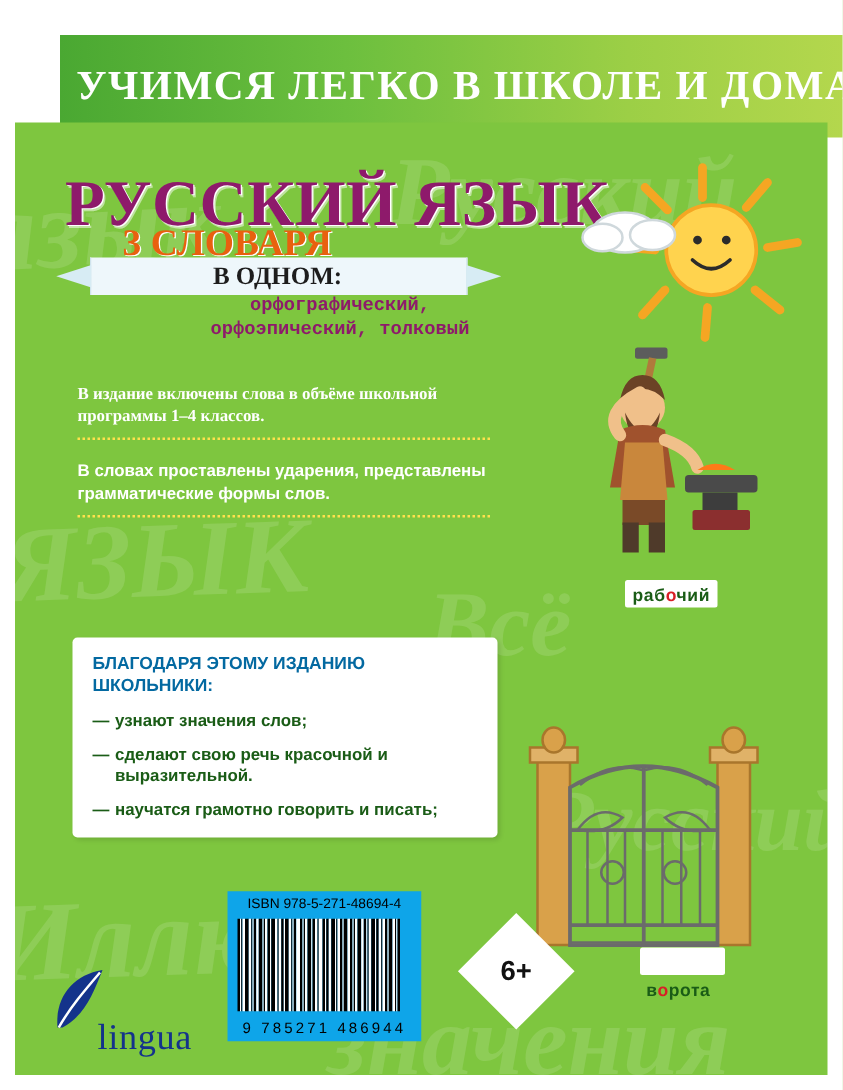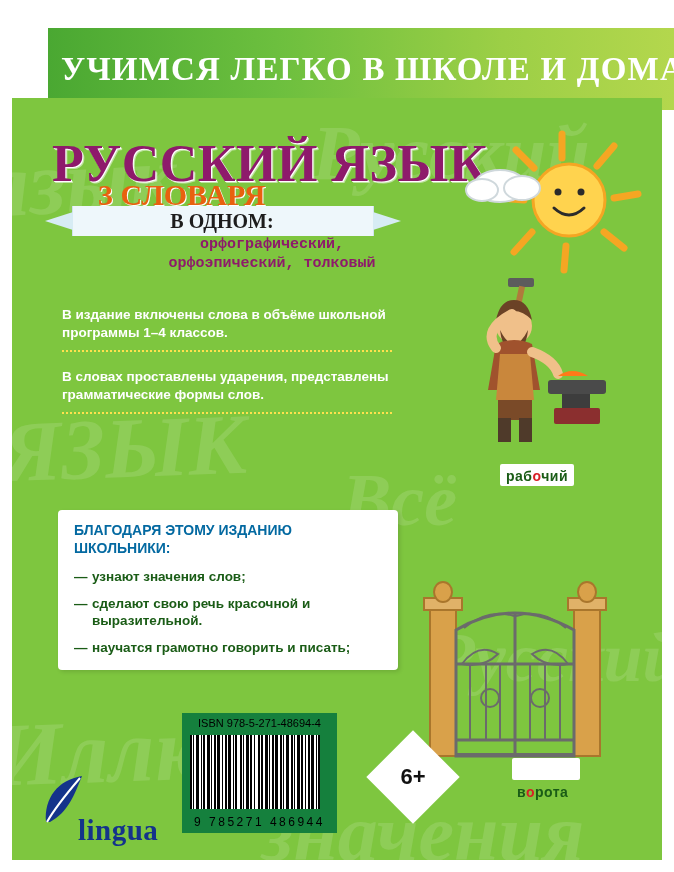--- a/index.html
+++ b/index.html
@@ -154,21 +154,21 @@
   
   .para {
     position: absolute;
     left: 50px;
     width: 330px;
     font-size: 13.5px;
     font-weight: bold;
     line-height: 1.35;
     color: #ffffff;
   }
-  .para.p1 { top: 208px; }
+  .para.p1 { top: 208px; font-family: Liberation Serif, serif; }
   .para.p2 { top: 270px; color:#ffffff; }
   .para.p3 { top: 330px; }
   .dots {
     position: absolute;
     left: 50px;
     width: 330px;
     border-top: 2px dotted #ffe14d;
     height: 0;
   }
   .dots.d1 { top: 252px; }
@@ -221,21 +221,21 @@
     color: #1a5c16;
   }
 
   
   .isbn-box {
     position: absolute;
     left: 170px;
     top: 615px;
     width: 155px;
     height: 120px;
-    background: #15803d;
+    background: #0ea5e9;
   }
   .isbn-text {
     position: absolute;
     left: 0; right: 0;
     top: 4px;
     text-align: center;
     font-size: 11px;
     color: #000000;
     font-family: "Liberation Sans", sans-serif;
   }
@@ -287,21 +287,20 @@
     color: #111111;
   }
 
   
   .logo {
     position: absolute;
     left: 22px;
     top: 672px;
     width: 130px;
     height: 90px;
-    font-weight: bold;
   }
   .logo-text {
     position: absolute;
     left: 44px;
     top: 44px;
     font-family: "Liberation Serif", serif;
     font-size: 29px;
     color: #14338b;
     letter-spacing: 0.5px;
   }

